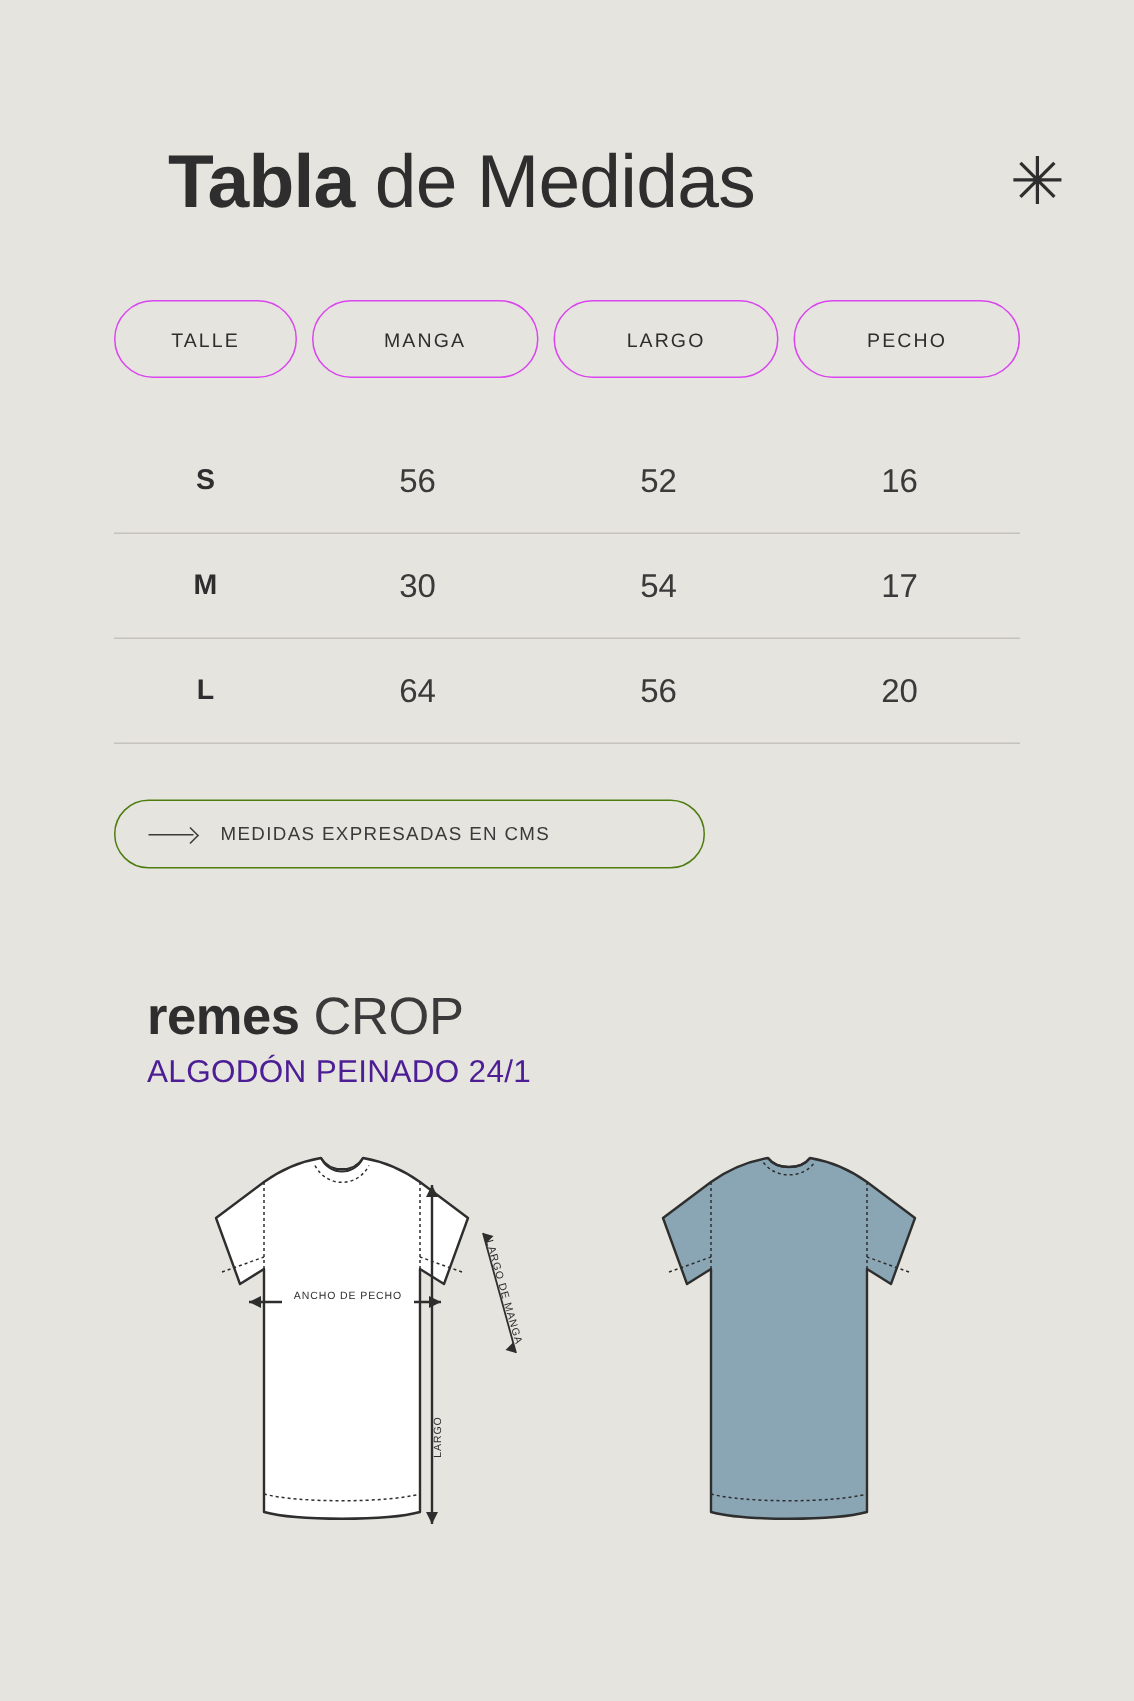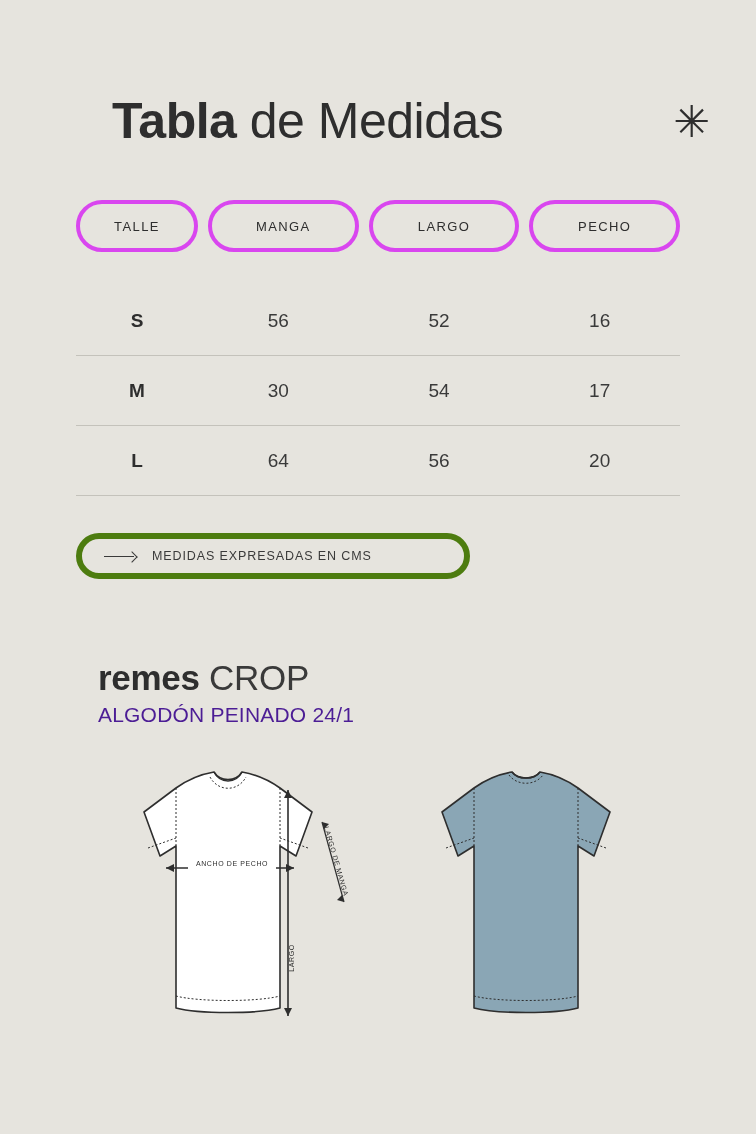--- a/index.html
+++ b/index.html
@@ -59,21 +59,21 @@
     position: absolute;
     left: 76px;
     top: 200px;
     width: 604px;
     display: flex;
     gap: 10px;
   }
   .pill {
     flex: 1 1 0;
     height: 52px;
-    border: 4px solid #d946ef;
+    border: 1px solid #d946ef;
     border-radius: 26px;
     display: flex;
     align-items: center;
     justify-content: center;
     font-size: 13px;
     letter-spacing: 1.4px;
     font-weight: normal;
     color: #2e2e2e;
     box-sizing: border-box;
   }
@@ -93,42 +93,42 @@
     align-items: center;
     height: 69px;
     border-bottom: 1px solid #c4c2bb;
   }
   .trow:first-child {
     border-top: none;
   }
   .cell {
     flex: 1 1 0;
     text-align: center;
-    font-size: 19px;
+    font-size: 22px;
     color: #3a3a3a;
   }
   .cell.size {
     flex: 0 0 122px;
     font-weight: bold;
     font-size: 19px;
     color: #2e2e2e;
   }
 
   
   .notes {
     position: absolute;
     left: 76px;
     top: 533px;
     width: 604px;
     display: flex;
     gap: 16px;
   }
   .note-pill {
     height: 46px;
-    border: 6px solid #4d7c0f;
+    border: 1px solid #4d7c0f;
     border-radius: 23px;
     display: flex;
     align-items: center;
     box-sizing: border-box;
     font-size: 12.5px;
     letter-spacing: 0.9px;
     color: #3a3a3a;
   }
   .note-pill.left {
     flex: 0 0 394px;

